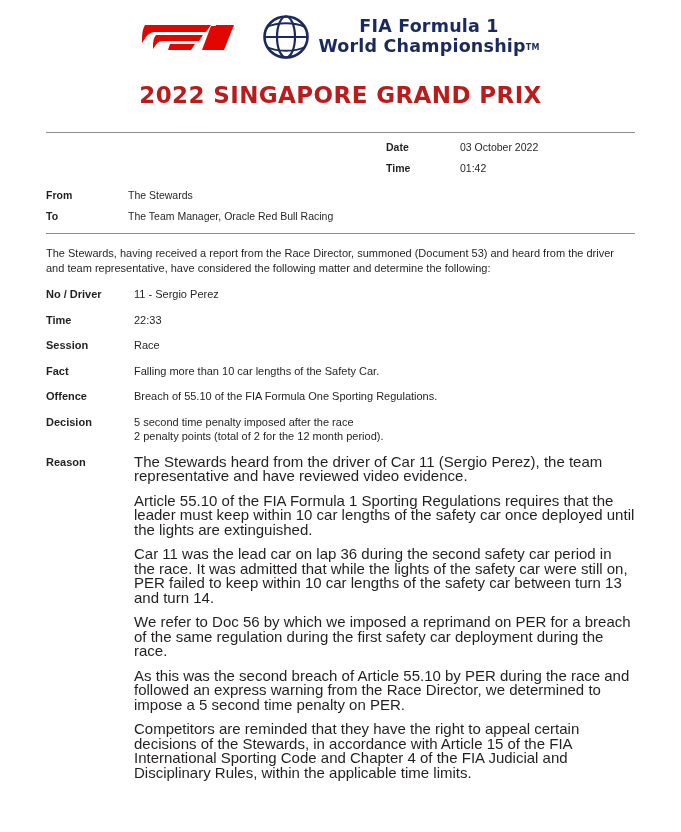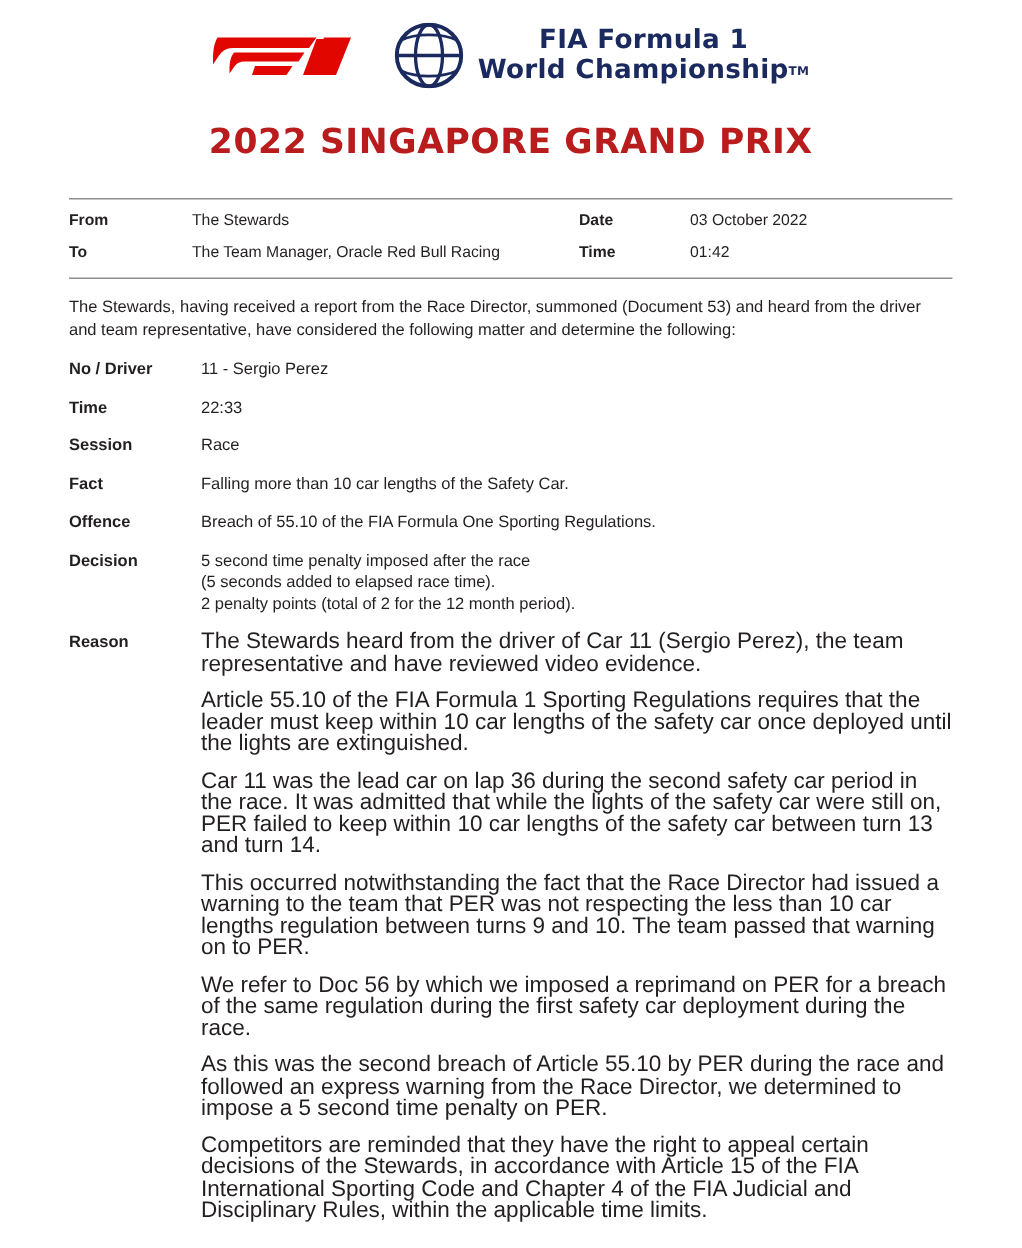--- a/index.html
+++ b/index.html
@@ -89,21 +89,21 @@
   }
   .meta {
     display: flex;
     padding: 8px 0 10px 0;
   }
   .meta-left, .meta-right {
     display: flex;
     flex-direction: column;
     gap: 8px;
   }
-  .meta-left { width: 340px; }
+  .meta-left { width: 340px; margin-top: 48px; }
   .meta-right { width: 240px; }
   .meta-row {
     display: flex;
     align-items: flex-start;
   }
   .meta-label {
     font-weight: bold;
     font-size: 10.5px;
     width: 82px;
     flex: none;
@@ -265,32 +265,30 @@
 
     <div class="brow">
       <div class="blabel">Offence</div>
       <div class="bvalue">Breach of 55.10 of the FIA Formula One Sporting Regulations.</div>
     </div>
 
     <div class="brow">
       <div class="blabel">Decision</div>
       <div class="bvalue">
         <span class="line">5 second time penalty imposed after the race</span>
-        <span class="line">(5 seconds added to elapsed race time).</span>
         <span class="line">2 penalty points (total of 2 for the 12 month period).</span>
       </div>
     </div>
 
     <div class="reason-row">
       <div class="blabel">Reason</div>
       <div class="reason-paras">
         <p>The Stewards heard from the driver of Car 11 (Sergio Perez), the team representative and have reviewed video evidence.</p>
         <p>Article 55.10 of the FIA Formula 1 Sporting Regulations requires that the leader must keep within 10 car lengths of the safety car once deployed until the lights are extinguished.</p>
         <p>Car 11 was the lead car on lap 36 during the second safety car period in the race. It was admitted that while the lights of the safety car were still on, PER failed to keep within 10 car lengths of the safety car between turn 13 and turn 14.</p>
-        <p>This occurred notwithstanding the fact that the Race Director had issued a warning to the team that PER was not respecting the less than 10 car lengths regulation between turns 9 and 10. The team passed that warning on to PER.</p>
         <p>We refer to Doc 56 by which we imposed a reprimand on PER for a breach of the same regulation during the first safety car deployment during the race.</p>
         <p>As this was the second breach of Article 55.10 by PER during the race and followed an express warning from the Race Director, we determined to impose a 5 second time penalty on PER.</p>
         <p>Competitors are reminded that they have the right to appeal certain decisions of the Stewards, in accordance with Article 15 of the FIA International Sporting Code and Chapter 4 of the FIA Judicial and Disciplinary Rules, within the applicable time limits.</p>
       </div>
     </div>
 
   </div>
 
 </div>
 

